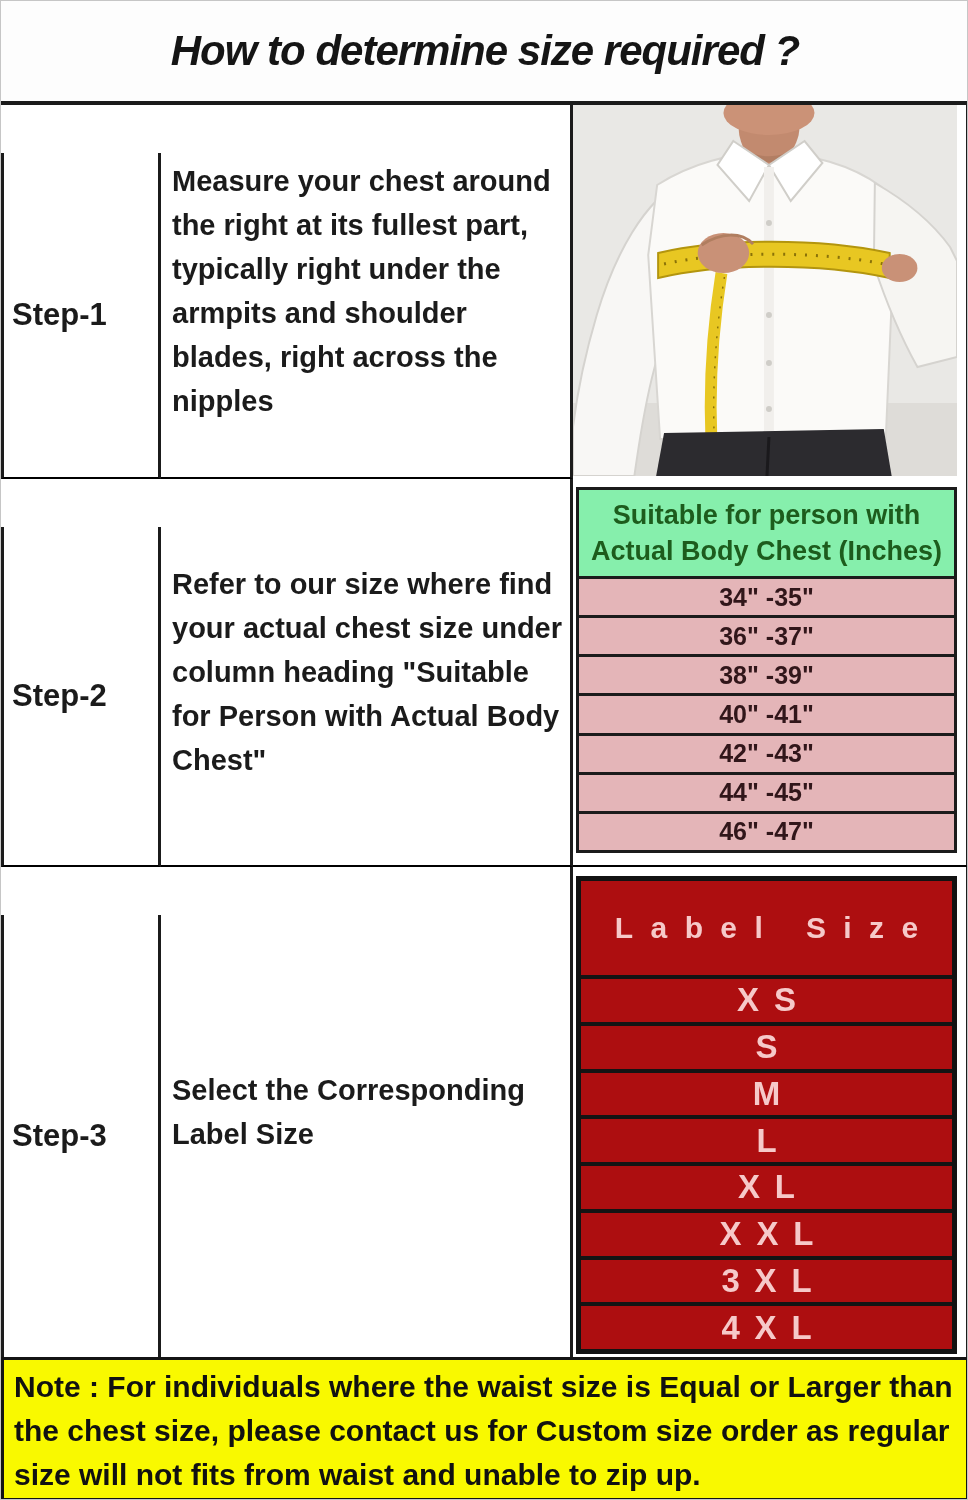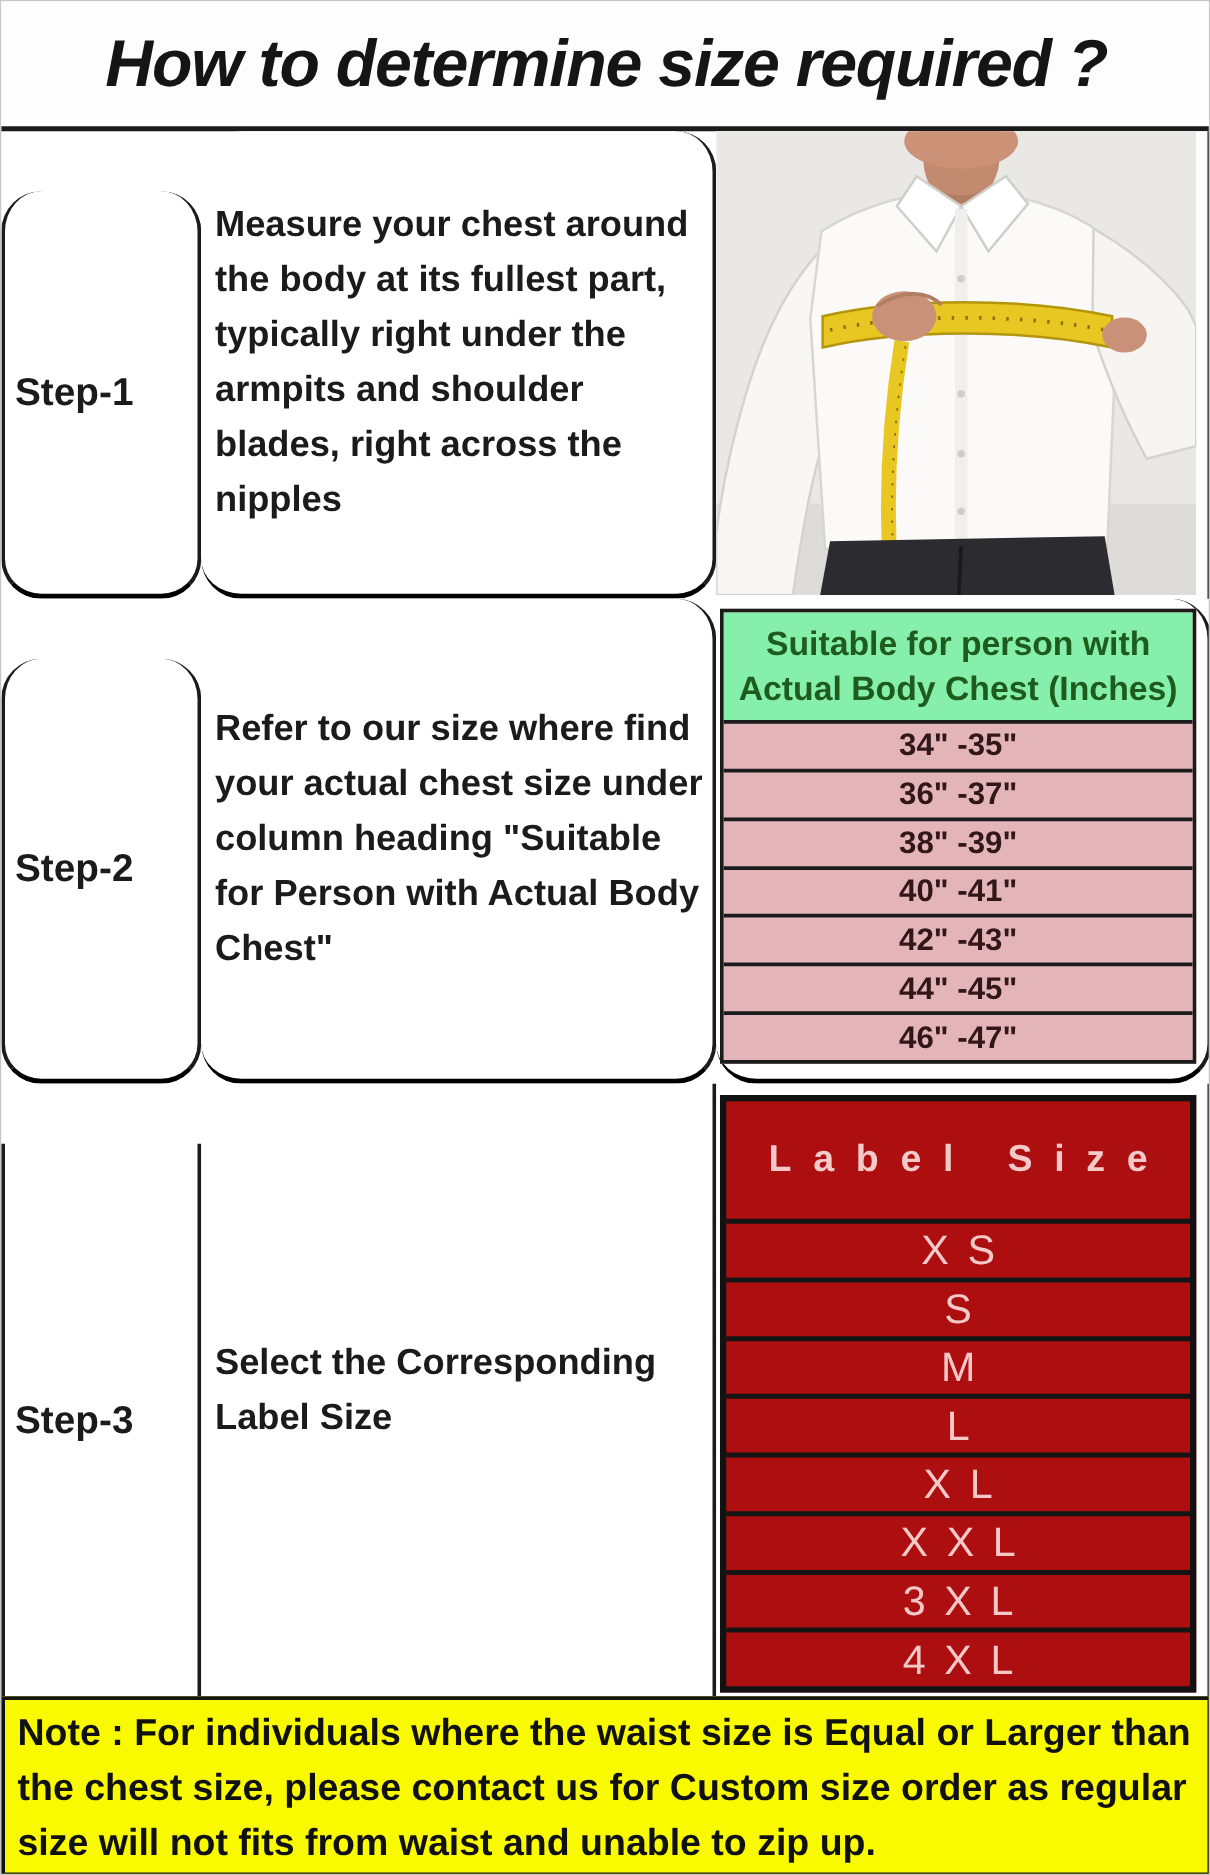--- a/index.html
+++ b/index.html
@@ -21,41 +21,41 @@
     position: absolute;
     top: 0; left: 0;
     width: 968px; height: 104px;
     background: #fdfdfd;
     border-bottom: 4px solid #1b1b1b;
     display: flex;
     align-items: center;
     justify-content: center;
   }
   .title-bar .title-text {
-    font-size: 53px;
+    font-size: 42px;
     font-weight: bold;
     font-style: italic;
     color: #151515;
     letter-spacing: -1px;
     white-space: nowrap;
   }
 
   
   .grid {
     position: absolute;
     top: 104px; left: 0;
     width: 968px; height: 1252px;
     display: grid;
     grid-template-columns: 160px 412px 396px;
     grid-template-rows: 374px 388px 490px;
   }
   .cell { background: #ffffff; }
   .b-l { border-left: 3px solid #1b1b1b; }
   .b-r { border-right: 3px solid #1b1b1b; }
-  .b-b { border-bottom: 4px solid #000000; border-radius: 32px; }
+  .b-b { border-bottom: 2px solid #000000; }
 
   .step-cell {
     display: flex;
     align-items: center;
     padding-left: 8px;
     margin-top: 48px;
   }
   .step-cell span {
     font-size: 31px;
     font-weight: bold;
@@ -139,21 +139,21 @@
     letter-spacing: 0.58em;
     text-indent: 0.58em;
   }
   .label-row {
     flex: 1;
     border-top: 4px solid #141414;
     display: flex;
     align-items: center;
     justify-content: center;
     font-size: 33px;
-    font-weight: normal;
+    font-weight: bold;
     color: #f6c9c9;
     letter-spacing: 0.45em;
     text-indent: 0.45em;
   }
 
   
   .note {
     position: absolute;
     top: 1356px; left: 0;
     width: 968px; height: 144px;
@@ -181,21 +181,21 @@
     <div class="title-text">How to determine size required ?</div>
   </div>
 
   <div class="grid">
 
     <div class="cell step-cell b-l b-r b-b">
       <span>Step-1</span>
     </div>
     <div class="cell desc-cell b-r b-b">
       <div class="desc-line">Measure your chest around</div>
-      <div class="desc-line">the body at its fullest part,</div>
+      <div class="desc-line">the right at its fullest part,</div>
       <div class="desc-line">typically right under the</div>
       <div class="desc-line">armpits and shoulder</div>
       <div class="desc-line">blades, right across the</div>
       <div class="desc-line">nipples</div>
     </div>
     <div class="cell photo-cell b-r">
       <svg viewBox="0 0 388 371" preserveAspectRatio="none">
 
         <rect width="388" height="371" fill="#e9e8e5"></rect>
         <rect y="298" width="388" height="73" fill="#dedcd8"></rect>

